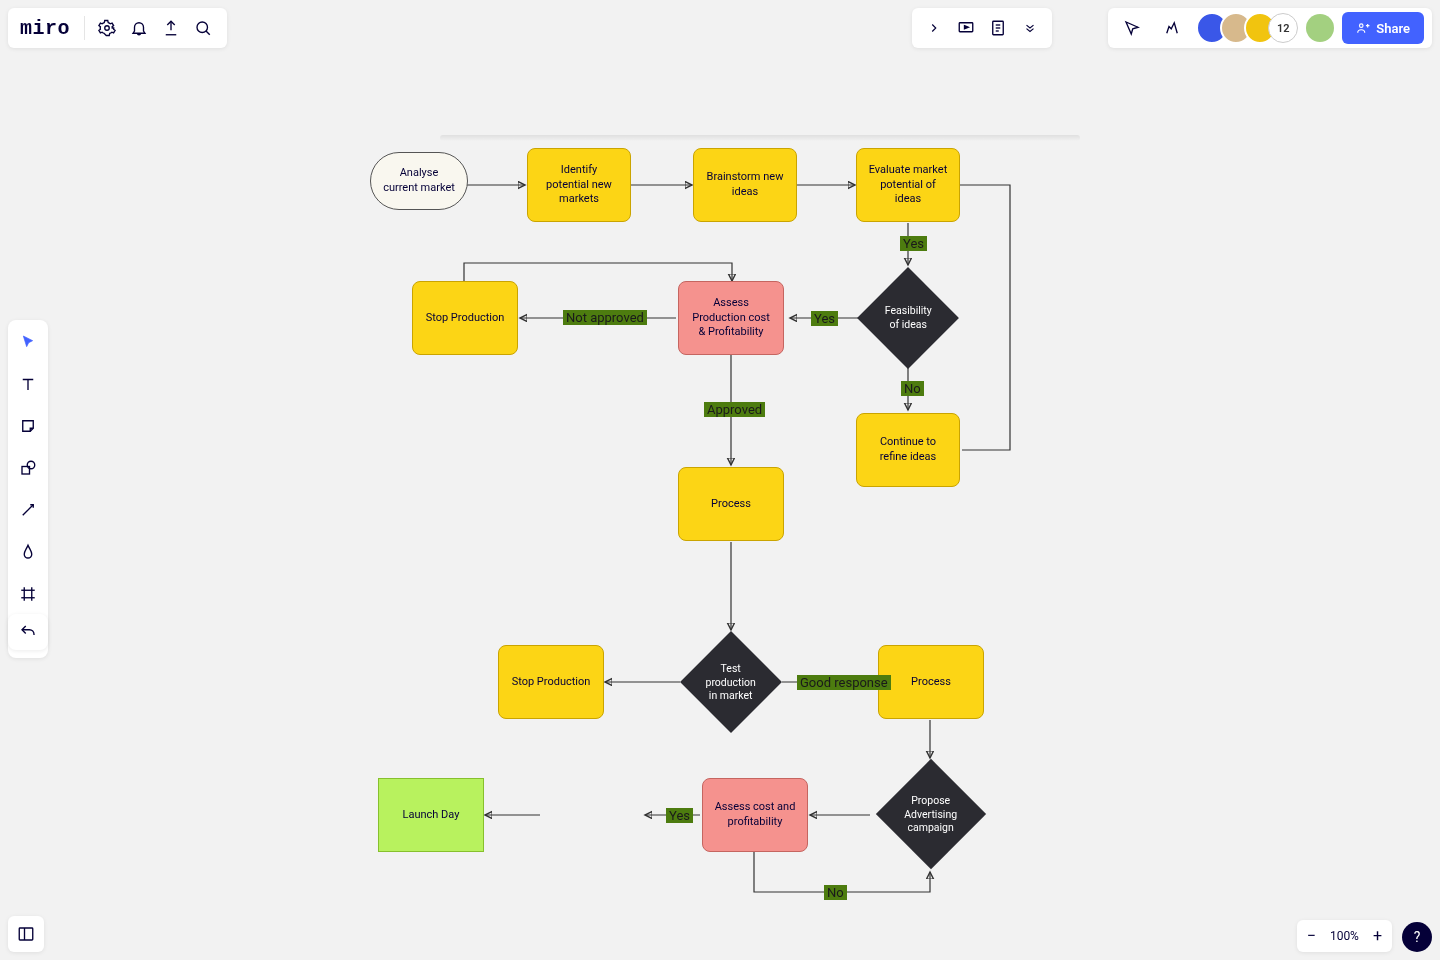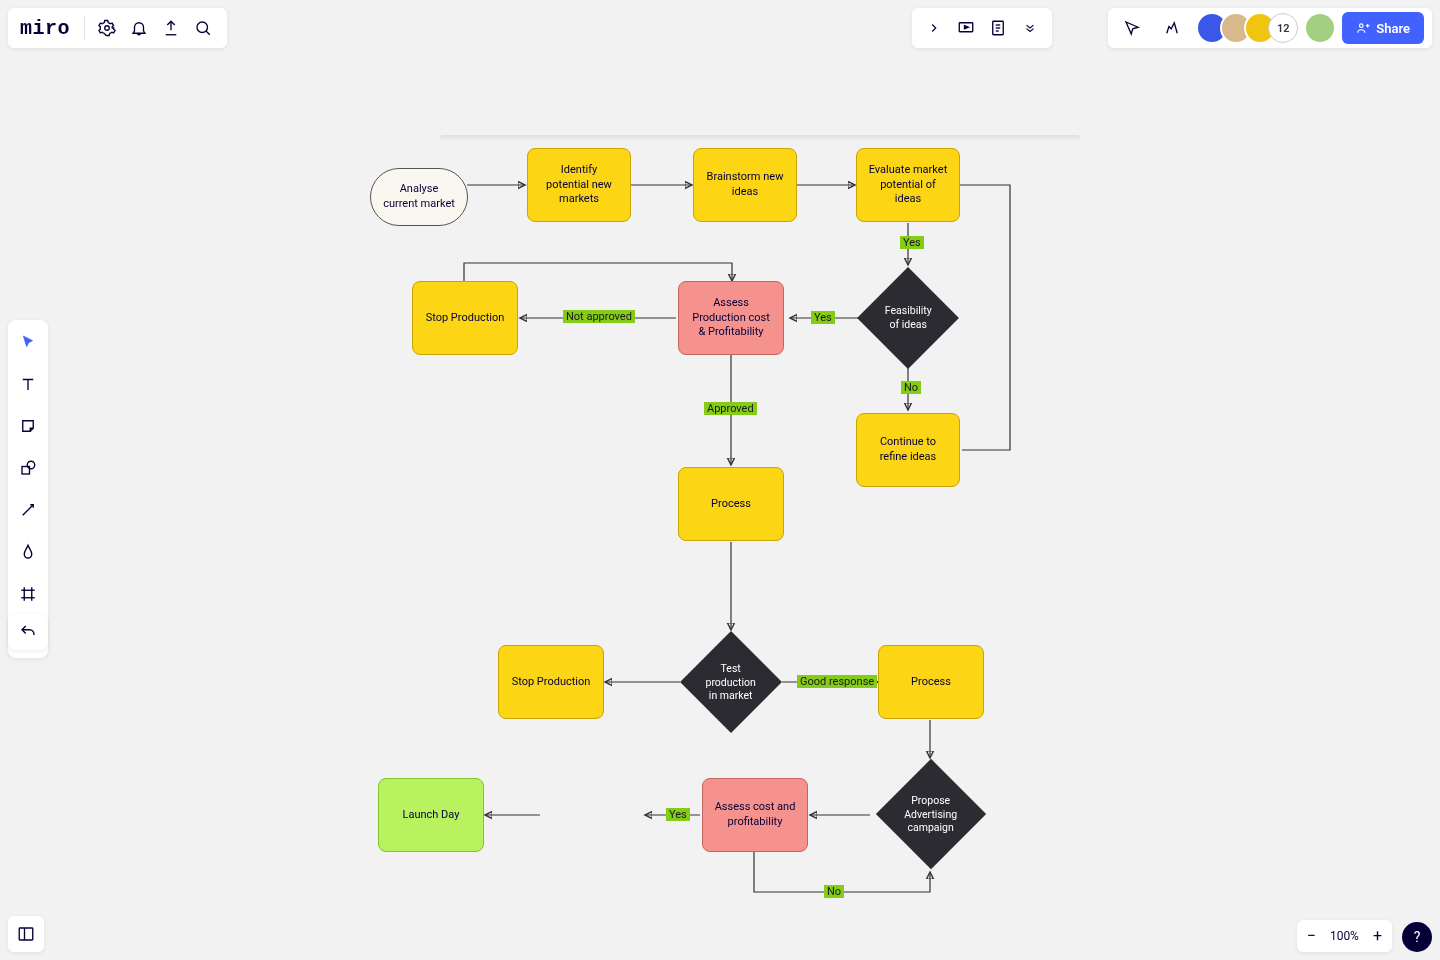--- a/index.html
+++ b/index.html
@@ -30,25 +30,25 @@
   
   .botleft{position:absolute;left:8px;bottom:8px;width:36px;height:36px;background:#fff;border-radius:6px;box-shadow:0 1px 4px rgba(0,0,0,.08);display:flex;align-items:center;justify-content:center;cursor:pointer;}
   .botright{position:absolute;right:48px;bottom:8px;height:32px;background:#fff;border-radius:6px;box-shadow:0 1px 4px rgba(0,0,0,.08);display:flex;align-items:center;padding:0 10px;gap:14px;font-size:12px;}
   .help{position:absolute;right:8px;bottom:8px;width:30px;height:30px;border-radius:50%;background:#050038;color:#fff;display:flex;align-items:center;justify-content:center;font-size:14px;cursor:pointer;}
   
   .canvas{position:absolute;left:0;top:0;width:1440px;height:960px;}
   .shadow-strip{position:absolute;left:440px;top:135px;width:640px;height:6px;background:linear-gradient(to bottom,rgba(0,0,0,.08),rgba(0,0,0,0));border-radius:3px;}
   .node{position:absolute;display:flex;align-items:center;justify-content:center;text-align:center;font-size:11px;line-height:1.35;padding:0 10px;box-sizing:border-box;}
   .proc{background:#fcd515;border:1px solid #caa400;border-radius:8px;}
   .pink{background:#f5928e;border:1px solid #c56560;border-radius:8px;}
-  .green{background:#b8f25e;border:1px solid #87c02d;border-radius:8px;}
+  .green{background:#b8f25e;border:1px solid #87c02d;border-radius:0;}
   .term{background:#f9f7ef;border:1px solid #555;border-radius:50px;}
   .dia{background:#2b2b31;color:#fff;transform:rotate(45deg);}
   .dia span{transform:rotate(-45deg);display:block;font-size:10.5px;line-height:1.3;}
-  .lbl{position:absolute;font-size:11px;color:#1a1a1a;background:#84cc16;padding:0 3px;}
+  .lbl{position:absolute;font-size:13px;color:#1a1a1a;background:#4d7c0f;padding:0 3px;}
   svg.conn{position:absolute;left:0;top:0;width:1440px;height:960px;pointer-events:none;}
   .conn path,.conn line{stroke:#333;stroke-width:1.2;fill:none;}
   .zm{cursor:pointer;font-size:16px;line-height:1;user-select:none;}
 </style>
 </head>
 <body>
 
 <div class="canvas">
   <div class="shadow-strip"></div>
 
@@ -86,21 +86,21 @@
 
     <line x1="870" y1="815" x2="810" y2="815" marker-end="url(#ah)"></line>
 
     <line x1="700" y1="815" x2="645" y2="815" marker-end="url(#ah)"></line>
 
     <line x1="540" y1="815" x2="485" y2="815" marker-end="url(#ah)"></line>
 
     <path d="M754 852 L754 892 L930 892 L930 872" marker-end="url(#ah)"></path>
   </svg>
 
-  <div class="node term" style="left:370px;top:168px;width:98px;height:58px;">
+  <div class="node term" style="left:370px;top:152px;width:98px;height:58px;">
       <span>Analyse current market</span>
     </div>
   <div class="node proc" style="left:527px;top:148px;width:104px;height:74px;">
       <span>Identify potential new markets</span>
     </div>
   <div class="node proc" style="left:693px;top:148px;width:104px;height:74px;">
       <span>Brainstorm new ideas</span>
     </div>
   <div class="node proc" style="left:856px;top:148px;width:104px;height:74px;">
       <span>Evaluate market potential of ideas</span>

